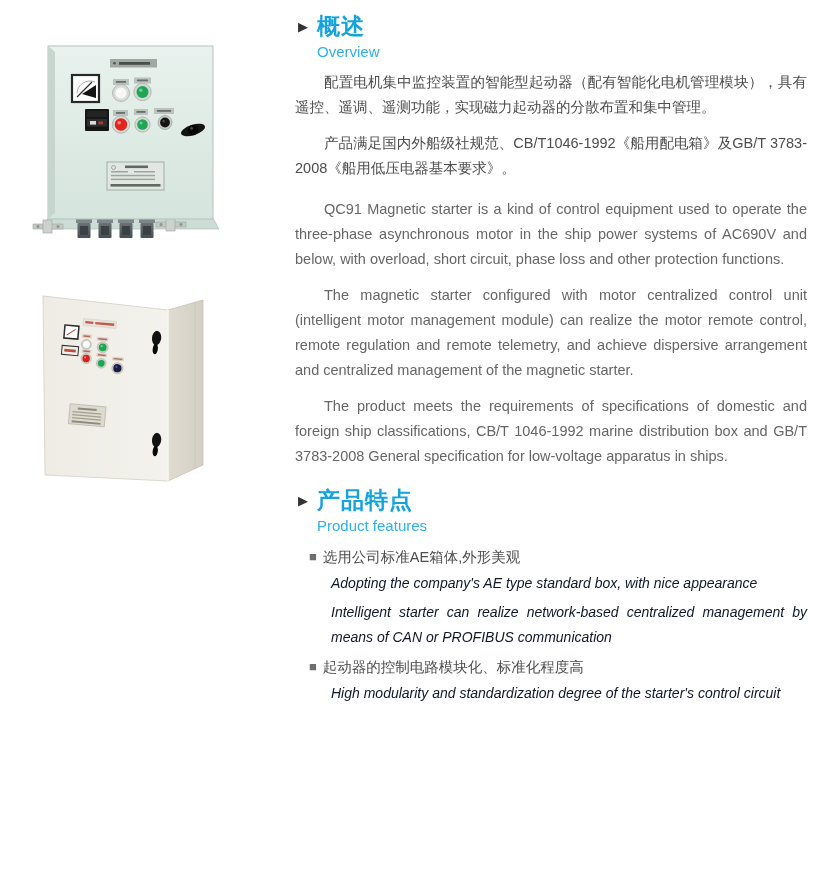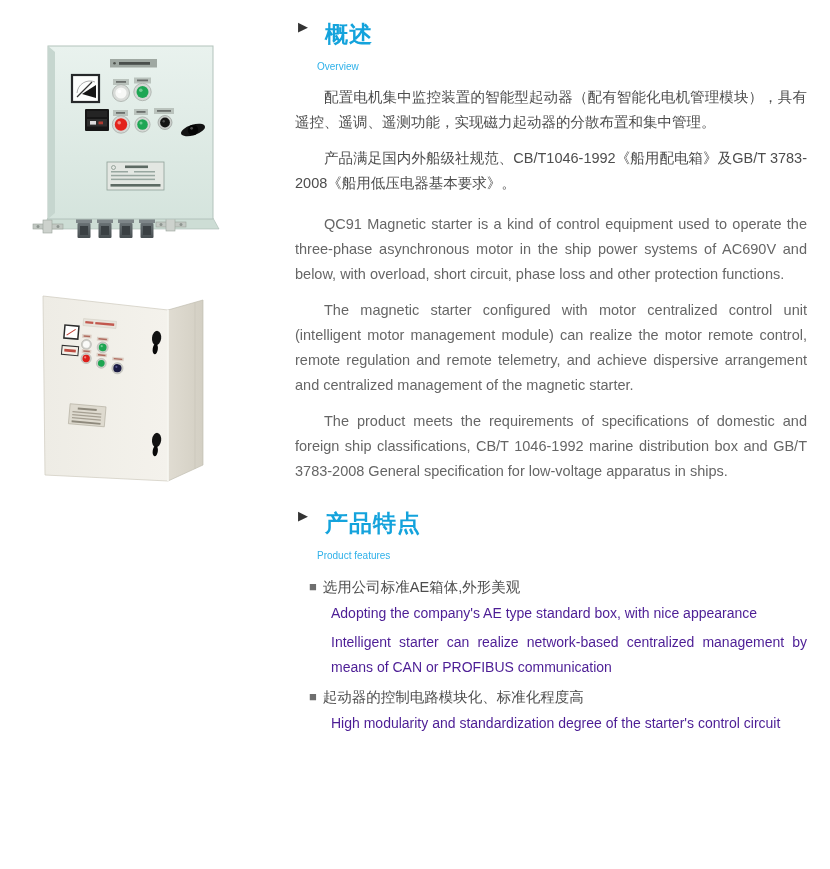--- a/index.html
+++ b/index.html
@@ -19,25 +19,25 @@
 
   
   .right-col{position:absolute;left:295px;top:12px;width:512px;}
 
   .sec-header{display:flex;align-items:flex-start;margin:0 0 9px 3px;}
   .tri{
     font-size:13px;line-height:13px;color:#333333;
     margin:8px 9px 0 0;flex:0 0 auto;
   }
   .sec-titles h2{
-    margin:8px;font-size:23px;line-height:29px;font-weight:bold;
+    margin:0;font-size:23px;line-height:29px;font-weight:bold;
     color:#14a3dc;letter-spacing:1px;
   }
   .sec-titles .sub{
-    font-size:10px;line-height:19px;color:#2fb1e9;margin-top:1px;
+    font-size:15px;line-height:19px;color:#2fb1e9;margin-top:1px;
   }
 
   .body-text p{
     margin:0 0 11px 0;
     font-size:14.5px;line-height:25px;
     text-align:justify;
     text-indent:2em;
   }
   .body-text p.zh{color:#4d4d4d;}
   .body-text p.en{color:#666666;}
@@ -48,23 +48,24 @@
   .feat-list{margin:4px 0 0 14px;padding:0;list-style:none;}
   .feat-item{margin:0 0 3px 0;}
   .feat-zh{
     font-size:14.5px;line-height:26px;color:#4d4d4d;
   }
   .feat-zh .sq{
     color:#6e6e6e;font-size:13px;margin-right:6px;
     position:relative;top:-1px;
   }
   .feat-en{
-    font-size:14px;line-height:25px;color:#4c1d95;
+    font-size:14px;line-height:25px;color:#0f172a;
     padding-left:22px;margin-bottom:4px;
     text-align:justify;
+    font-style:italic;
   }
 </style>
 </head>
 <body>
 
 <div class="page">
 
   <div class="left-col">
 
     <svg class="photo1" width="220" height="212" viewBox="0 0 220 212">

